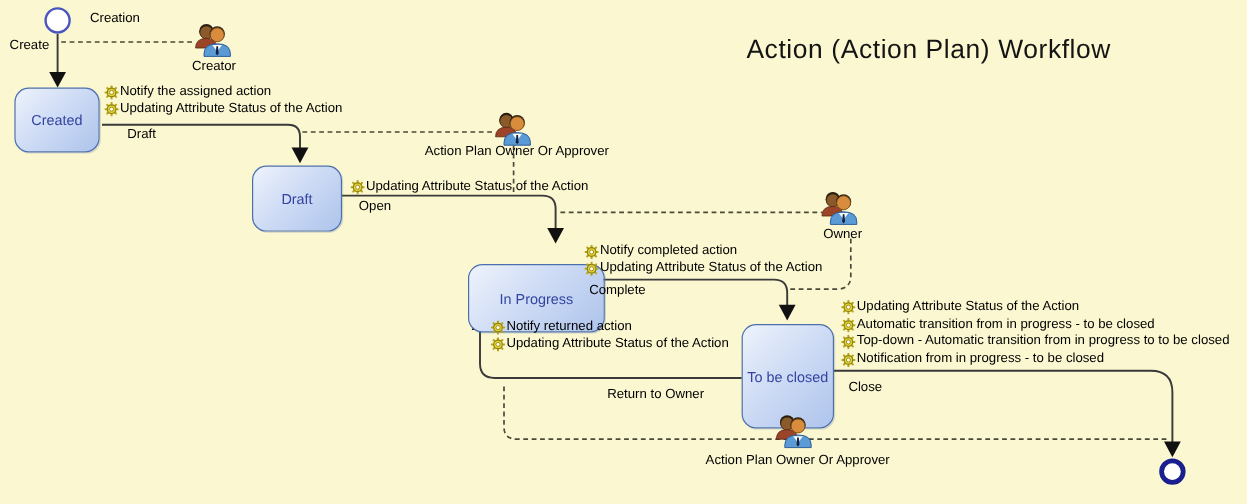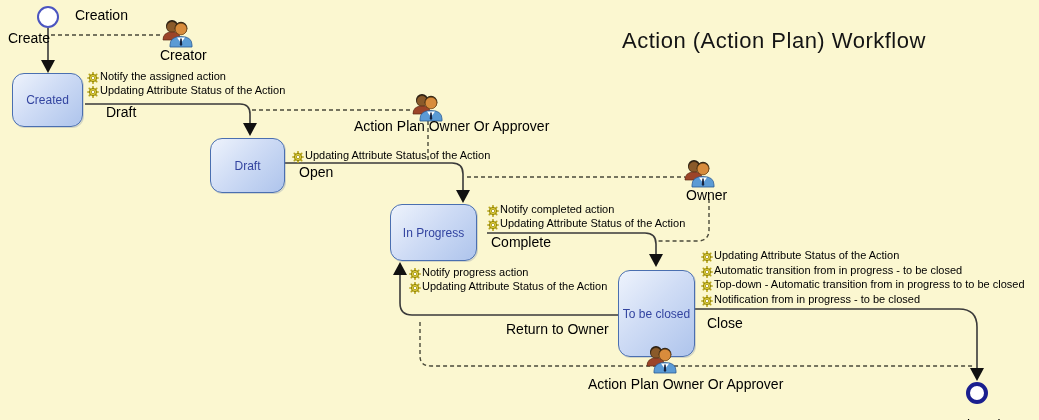--- a/index.html
+++ b/index.html
@@ -2,21 +2,21 @@
 <html><head>
 <meta charset="utf-8">
 <style>
   html,body{margin:0;padding:0;background:#FBF7D0;}
   .stage{
     position:relative;width:1039px;height:420px;overflow:hidden;
     background:#FBF7D0;
     font-family:"Liberation Sans", sans-serif;
   }
   .lbl{
-    position:absolute;font-size:14px;color:#000;white-space:nowrap;line-height:12px;
+    position:absolute;font-size:11px;color:#000;white-space:nowrap;line-height:12px;
   }
   .title{
     position:absolute;left:622px;top:28px;width:390px;
     font-size:22px;font-weight:normal;color:#141414;letter-spacing:.5px;white-space:nowrap;
   }
   .state{
     position:absolute;border:1.5px solid #4A6FB0;border-radius:12px;
     background:linear-gradient(135deg,#eef3fc 0%,#cfdcf5 45%,#aec4ec 100%);
     display:flex;align-items:center;justify-content:center;
     font-size:12px;color:#3344A0;box-sizing:border-box;
@@ -76,21 +76,21 @@
   <div class="endpoint ep-end"></div>
   <div class="lbl" style="left:75px;top:9px">Creation</div>
   <div class="lbl" style="left:957px;top:419px">Closed</div>
 
   <div class="state" style="left:12px;top:73px;width:71px;height:54px">
       <span>Created</span>
     </div>
   <div class="state" style="left:210px;top:138px;width:75px;height:55px">
       <span>Draft</span>
     </div>
-  <div class="state" style="left:390px;top:204px;width:87px;height:57px">
+  <div class="state" style="left:390px;top:220px;width:114px;height:57px">
       <span>In Progress</span>
     </div>
   <div class="state" style="left:618px;top:270px;width:77px;height:87px">
       <span>To be closed</span>
     </div>
 
   <div class="lbl" style="left:8px;top:32px">Create</div>
   <div class="lbl" style="left:106px;top:106px">Draft</div>
   <div class="lbl" style="left:299px;top:166px">Open</div>
   <div class="lbl" style="left:491px;top:236px">Complete</div>
@@ -199,21 +199,21 @@
     <line x1="0.8" y1="6" x2="3" y2="6"></line>
             <line x1="9" y1="6" x2="11.2" y2="6"></line>
     <line x1="2.3" y1="2.3" x2="3.9" y2="3.9"></line>
             <line x1="8.1" y1="8.1" x2="9.7" y2="9.7"></line>
     <line x1="8.1" y1="3.9" x2="9.7" y2="2.3"></line>
             <line x1="2.3" y1="9.7" x2="3.9" y2="8.1"></line>
   </g>
   <circle cx="6" cy="6" r="3.6" fill="#E5D13B" stroke="#8F8406" stroke-width="1"></circle>
   <circle cx="6" cy="6" r="1.7" fill="#FFFDF2" stroke="#8F8406" stroke-width="0.7"></circle>
 </svg></span>
-      <span class="action-text">Notify progress action</span>
+      <span class="action-text">Notify returned action</span>
     </div>
   <div class="action-row" style="left:409px;top:279px">
       <span class="gear">
 <svg viewBox="0 0 12 12" width="12" height="12">
   <g stroke="#B7A41C" stroke-width="1.7" stroke-linecap="round">
     <line x1="6" y1="0.8" x2="6" y2="3"></line>
             <line x1="6" y1="9" x2="6" y2="11.2"></line>
     <line x1="0.8" y1="6" x2="3" y2="6"></line>
             <line x1="9" y1="6" x2="11.2" y2="6"></line>
     <line x1="2.3" y1="2.3" x2="3.9" y2="3.9"></line>

